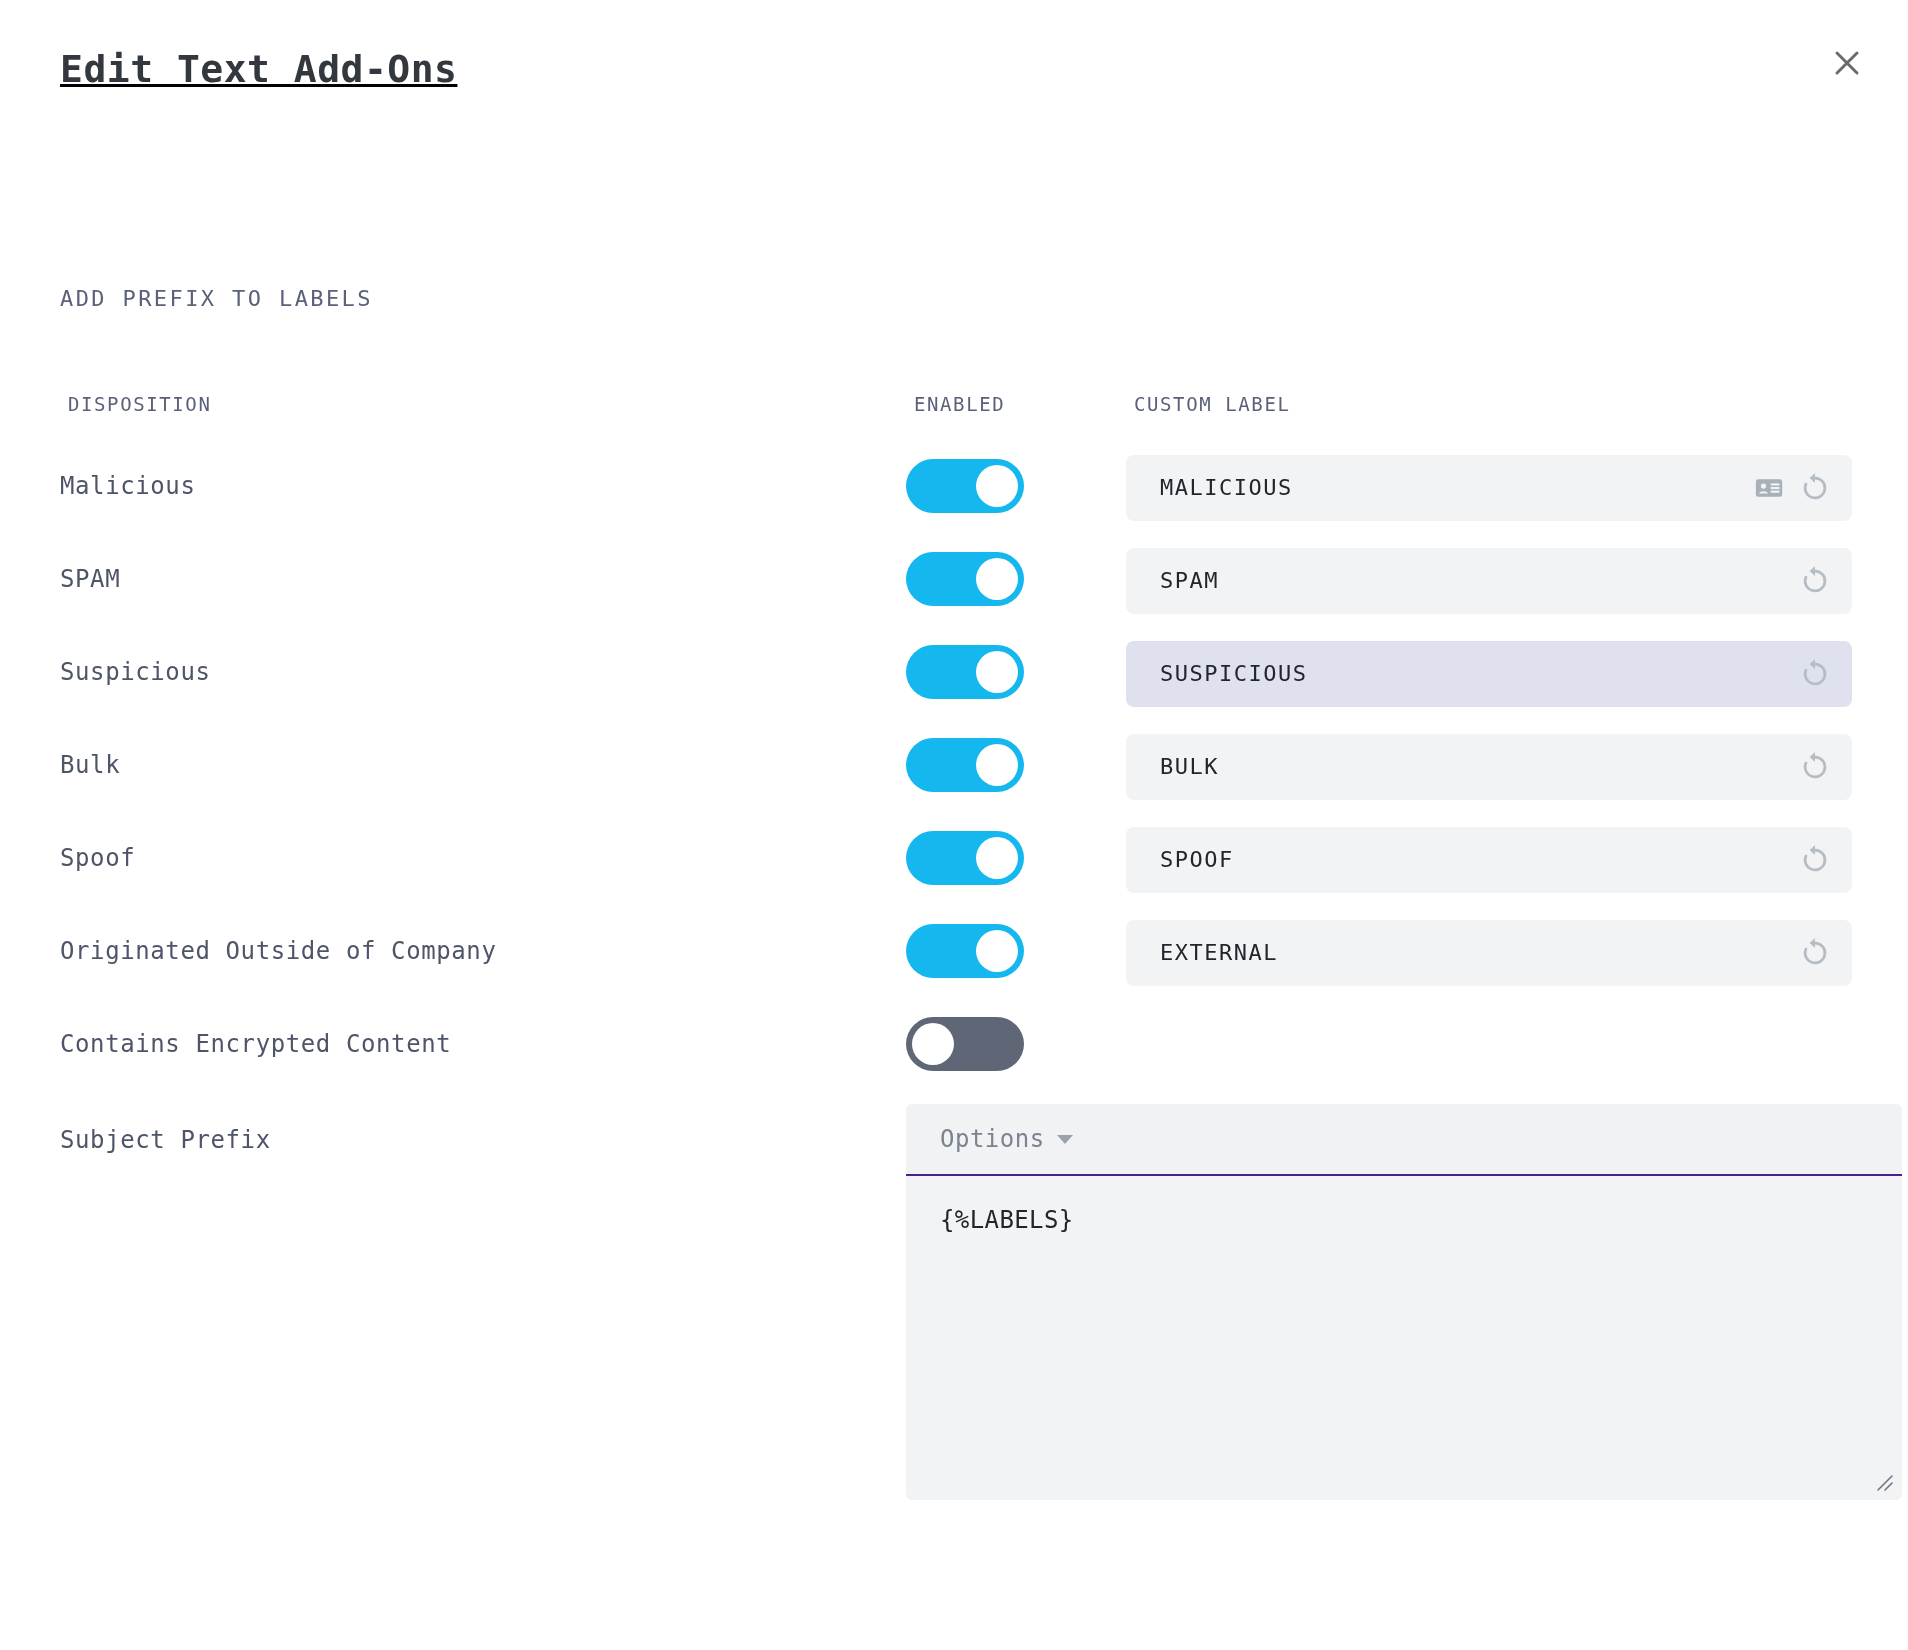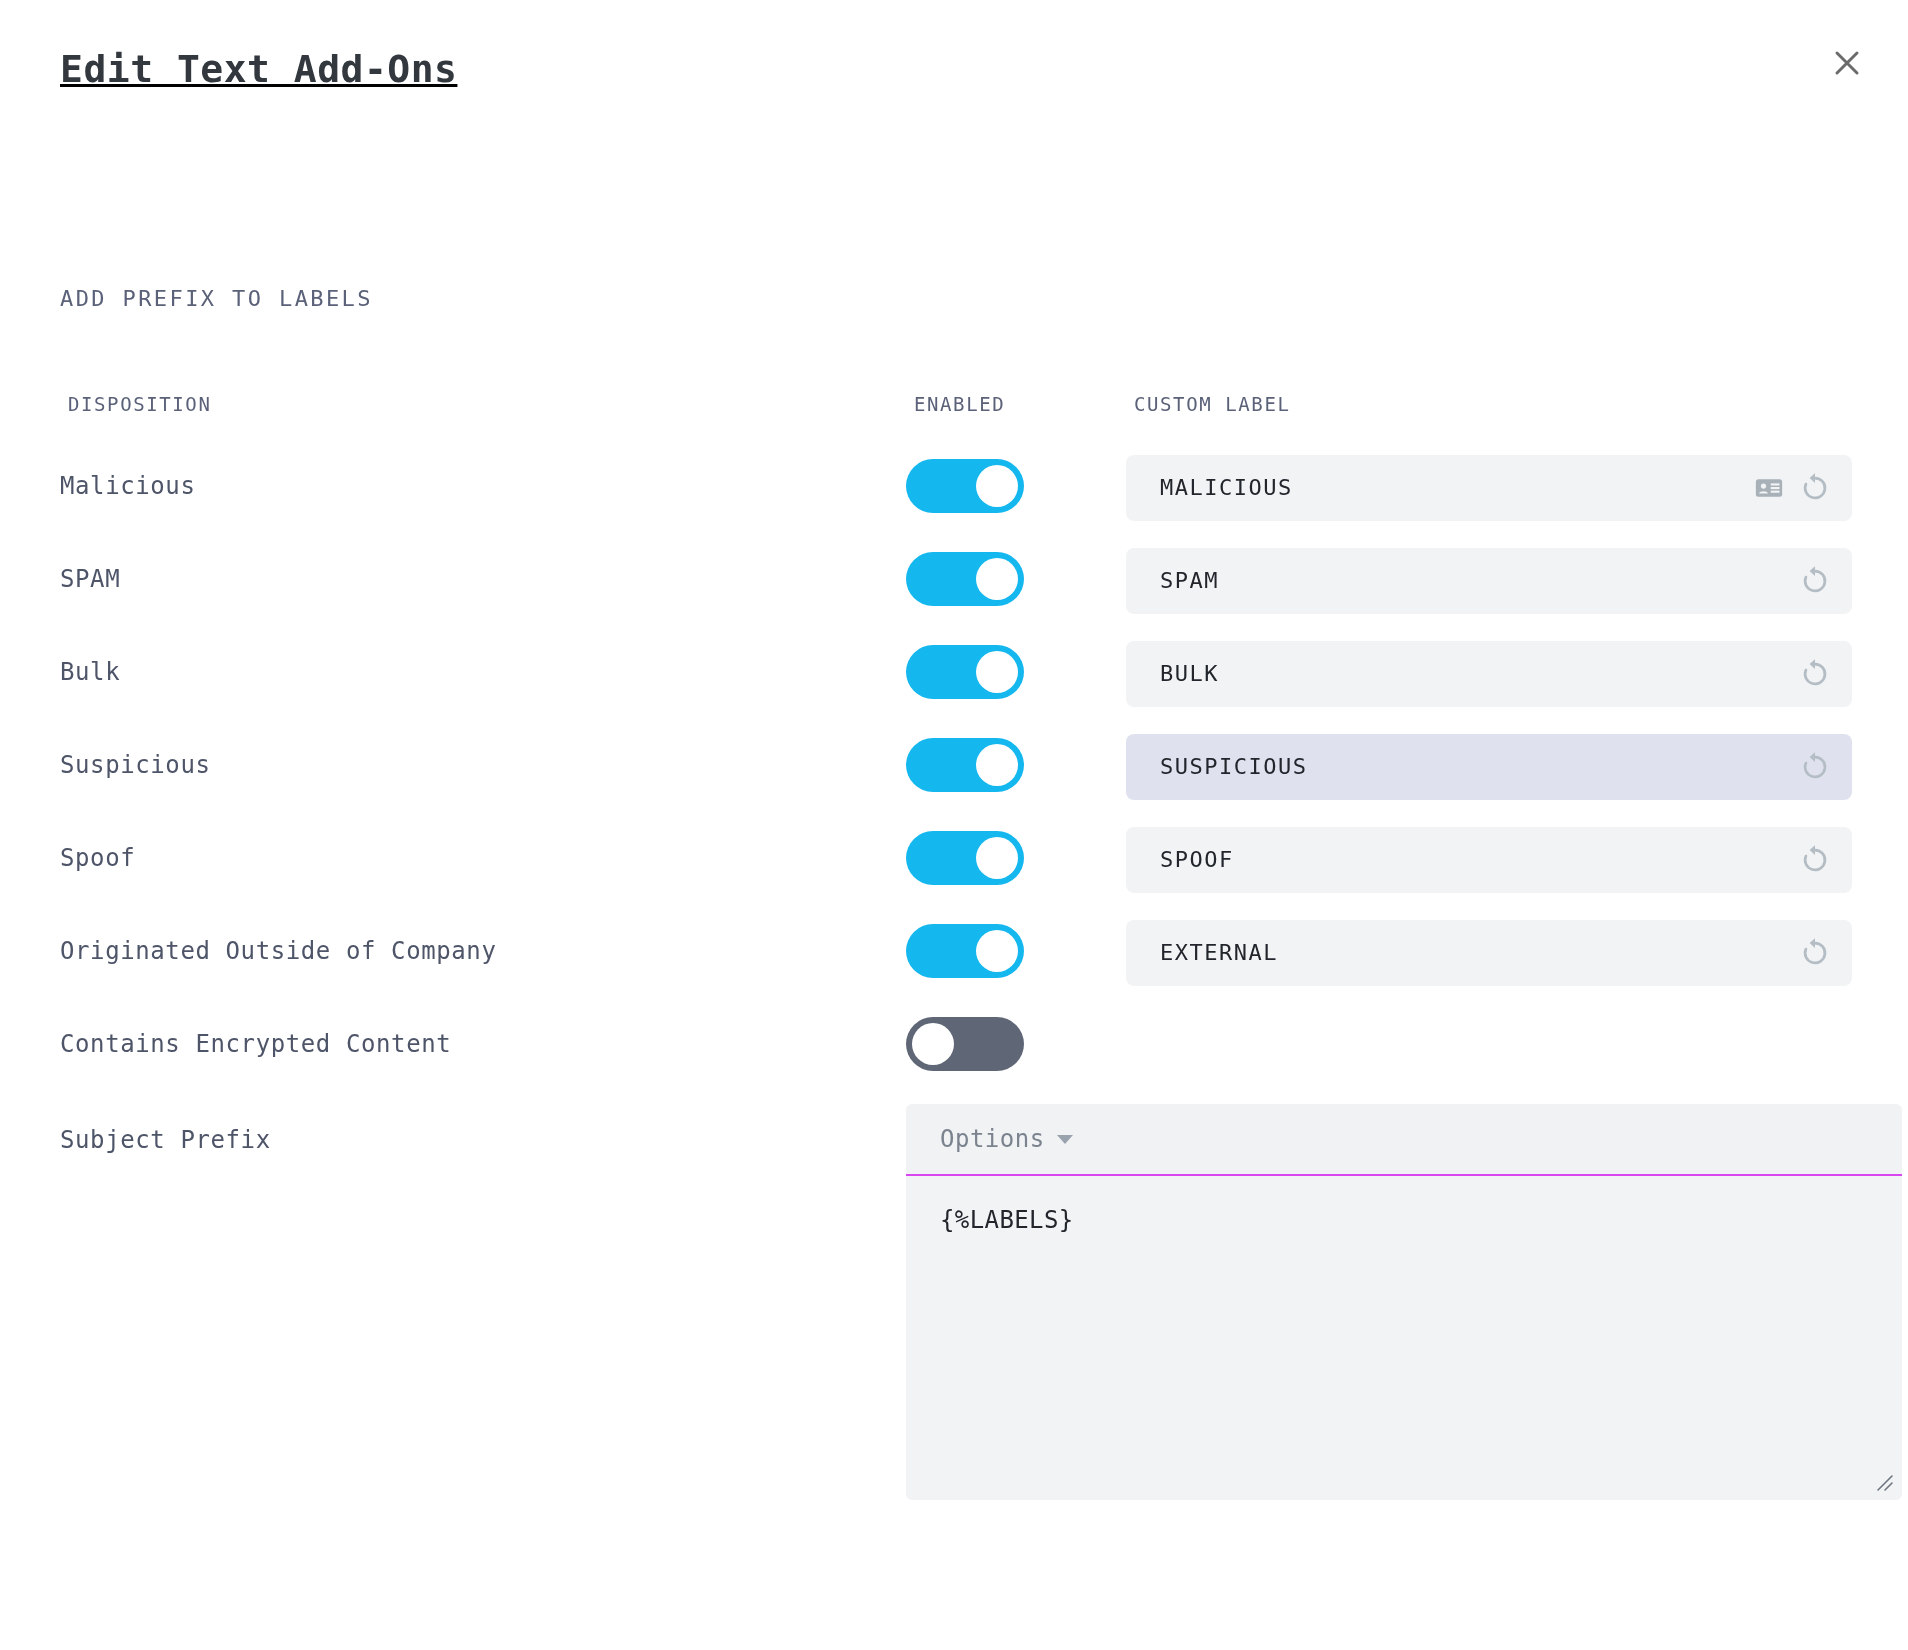--- a/index.html
+++ b/index.html
@@ -226,21 +226,21 @@
   .caret-down {
     width: 0; height: 0;
     border-left: 8px solid transparent;
     border-right: 8px solid transparent;
     border-top: 9px solid #9aa2ad;
   }
   .editor-body {
     position: relative;
     height: 324px;
     background: #f1f3f5;
-    border-top: 2px solid #d946ef;
+    border-top: 2px solid #4c1d95;
     border-radius: 0 0 6px 6px;
   }
   .editor-text {
     position: absolute;
     left: 34px;
     top: 30px;
     font-size: 24px;
     color: #22262c;
     letter-spacing: 0.4px;
     white-space: pre-wrap;
@@ -319,43 +319,43 @@
             <button class="icon-btn">
               <svg width="34" height="34" viewBox="0 0 24 24">
                 <path d="M12 5 A7 7 0 1 1 5.6 9.2" fill="none" stroke="#b4bcc4" stroke-width="1.9" stroke-linecap="round"></path>
                 <path d="M12 1.6 L12 8.4 L8.2 5.0 Z" fill="#b4bcc4"></path>
               </svg>
             </button>
           </div>
         </div>
       </div>
       <div class="row">
+        <div class="row-label">Suspicious</div>
+        <button class="toggle">
+          <span class="knob"></span>
+        </button>
+        <div class="label-field highlight">
+          <div class="value">SUSPICIOUS</div>
+          <div class="field-icons">
+            <button class="icon-btn">
+              <svg width="34" height="34" viewBox="0 0 24 24">
+                <path d="M12 5 A7 7 0 1 1 5.6 9.2" fill="none" stroke="#b4bcc4" stroke-width="1.9" stroke-linecap="round"></path>
+                <path d="M12 1.6 L12 8.4 L8.2 5.0 Z" fill="#b4bcc4"></path>
+              </svg>
+            </button>
+          </div>
+        </div>
+      </div>
+      <div class="row">
         <div class="row-label">Bulk</div>
         <button class="toggle">
           <span class="knob"></span>
         </button>
         <div class="label-field">
           <div class="value">BULK</div>
-          <div class="field-icons">
-            <button class="icon-btn">
-              <svg width="34" height="34" viewBox="0 0 24 24">
-                <path d="M12 5 A7 7 0 1 1 5.6 9.2" fill="none" stroke="#b4bcc4" stroke-width="1.9" stroke-linecap="round"></path>
-                <path d="M12 1.6 L12 8.4 L8.2 5.0 Z" fill="#b4bcc4"></path>
-              </svg>
-            </button>
-          </div>
-        </div>
-      </div>
-      <div class="row">
-        <div class="row-label">Suspicious</div>
-        <button class="toggle">
-          <span class="knob"></span>
-        </button>
-        <div class="label-field highlight">
-          <div class="value">SUSPICIOUS</div>
           <div class="field-icons">
             <button class="icon-btn">
               <svg width="34" height="34" viewBox="0 0 24 24">
                 <path d="M12 5 A7 7 0 1 1 5.6 9.2" fill="none" stroke="#b4bcc4" stroke-width="1.9" stroke-linecap="round"></path>
                 <path d="M12 1.6 L12 8.4 L8.2 5.0 Z" fill="#b4bcc4"></path>
               </svg>
             </button>
           </div>
         </div>
       </div>

